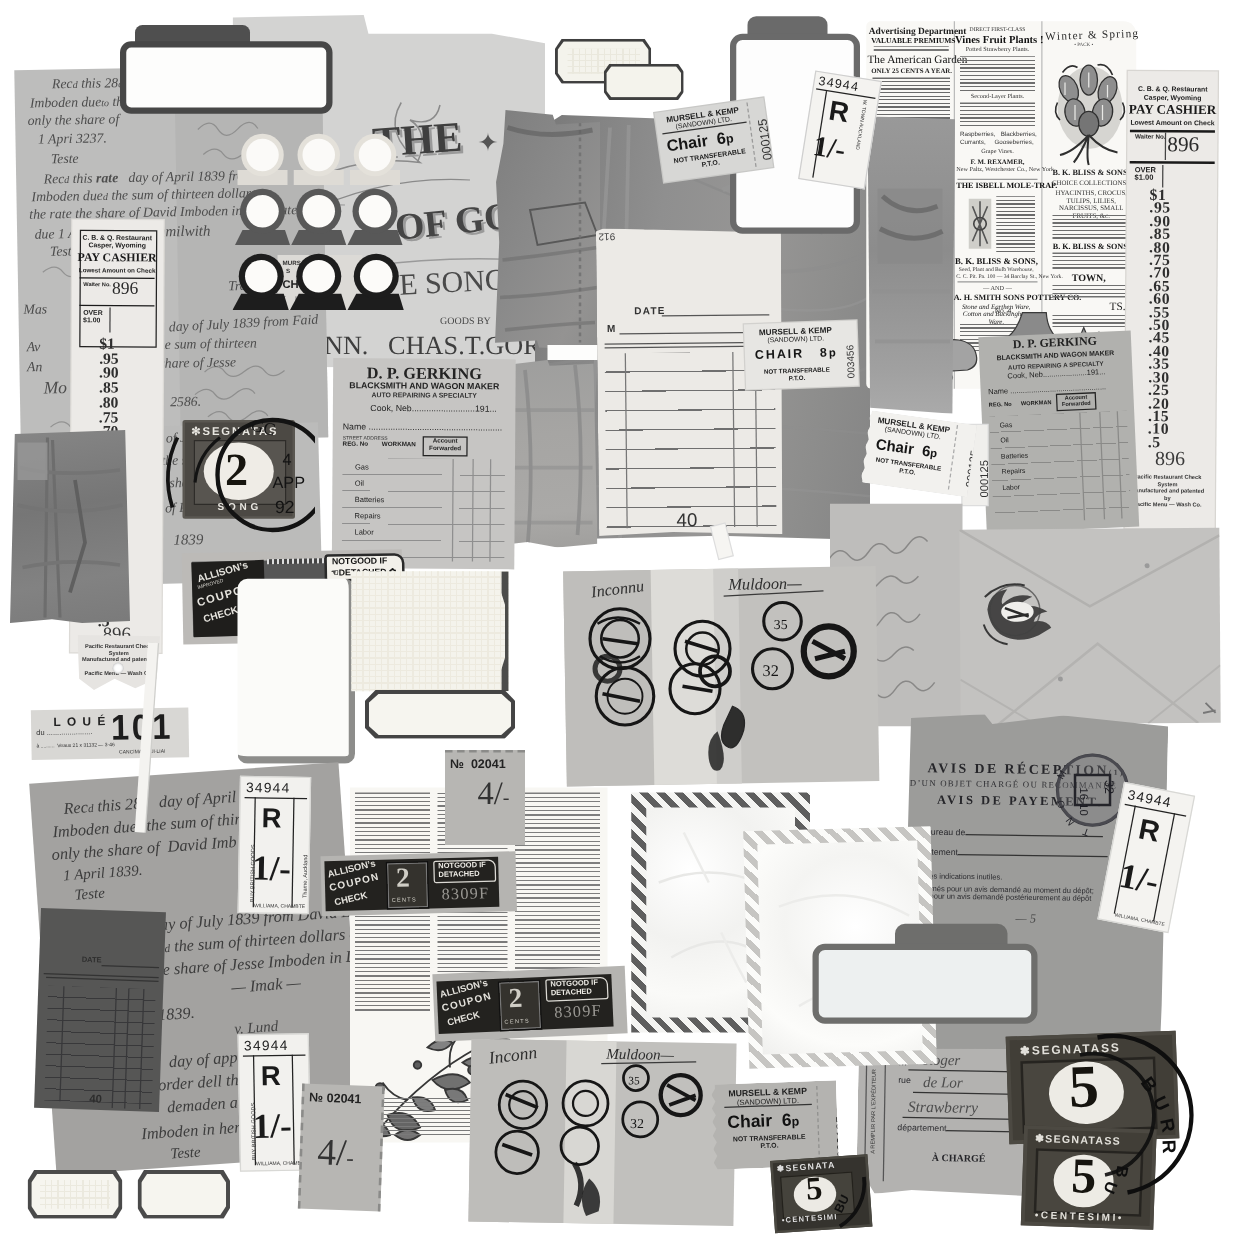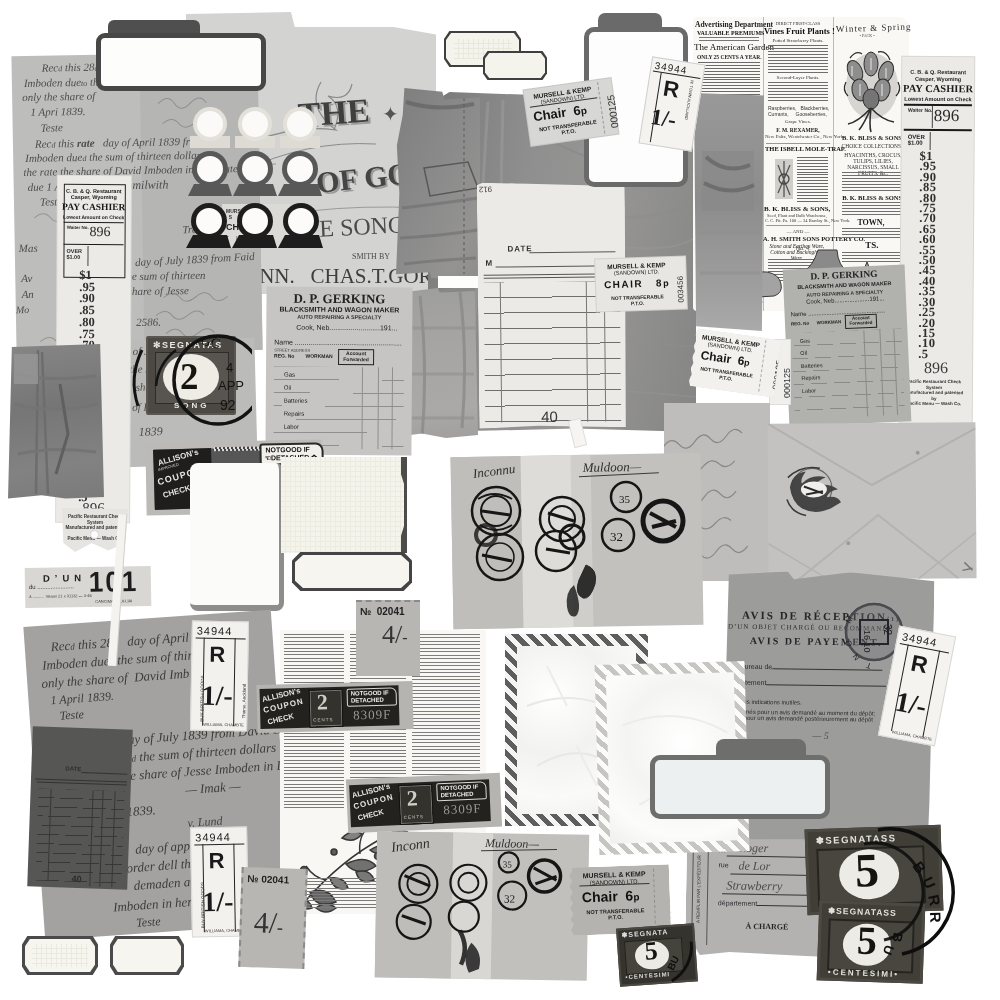--- a/index.html
+++ b/index.html
@@ -18,52 +18,52 @@
 <path d="M30 150 Q90 110 150 118 Q120 95 135 70" stroke="#8a8a8a" fill="none" stroke-width="1.2"></path>
 <path d="M55 160 Q120 128 190 132" stroke="#8a8a8a" fill="none" stroke-width="1"></path>
 <path d="M40 170 Q60 150 90 152" stroke="#9a9a9a" fill="none" stroke-width="1"></path>
 <path d="M148 118 q10 -24 -6 -34 q20 6 24 -12" stroke="#8a8a8a" fill="none" stroke-width="1.2"></path>
 <path d="M20 220 Q120 190 235 196" stroke="#9a9a9a" fill="none" stroke-width="1"></path>
 </svg>
 <div class="serif" style="position:absolute;left:112px;top:82px;font-size:34px;font-weight:bold;color:#3f3f3f;transform:rotate(-4deg);text-shadow:2px 2px 0 #9a9a9a">THE</div>
 <div class="serif" style="position:absolute;left:196px;top:90px;font-size:20px;color:#555">✦</div>
 <div class="serif" style="position:absolute;left:130px;top:148px;font-size:30px;font-weight:bold;color:#454545;transform:rotate(-6deg);text-shadow:2px 2px 0 #9a9a9a">OF GOL</div>
 <div class="serif" style="position:absolute;left:116px;top:202px;font-size:24px;color:#4a4a4a;transform:rotate(-3deg)">VE SONG</div>
-<div class="serif" style="position:absolute;left:166px;top:240px;font-size:8px;color:#4a4a4a">SMITH BY</div>
+<div class="serif" style="position:absolute;left:166px;top:240px;font-size:8px;color:#4a4a4a">GOODS BY</div>
 <div class="serif" style="position:absolute;left:58px;top:252px;font-size:21px;color:#3e3e3e">YNN.&nbsp;&nbsp;&nbsp;CHAS.T.GORDON.</div>
 </div>
 
 <div class="p" style="left:14px;top:54px;width:246px;height:298px;background:#bdbdbc;transform:rotate(-1deg)">
 <div style="position:absolute;left:128px;top:0;width:118px;height:298px;background:#b5b5b4"></div>
 <svg width="246" height="298" style="position:absolute;left:0;top:0" opacity=".5">
 <g stroke="#6a6a6a" fill="none" stroke-width="1">
 <path d="M150 30 q10 -8 16 0 t16 0 t16 0 t16 0 M146 50 q10 -10 16 0 t16 0 t16 0"></path>
 <path d="M150 70 q10 -8 16 0 t16 0 t16 0 M148 244 q10 -8 16 0 t16 0 t16 0 t16 0"></path>
 <path d="M140 262 q10 -8 16 0 t16 0 t16 0 M150 280 q10 -8 16 0 t16 0 t16 0"></path>
 <path d="M20 162 q10 -8 16 0 t16 0 t16 0 M24 286 q10 -8 16 0 t16 0 t16 0"></path>
 </g>
 </svg>
 <div class="scr" style="position:absolute;left:30px;top:6px;font-size:11px">Rec<span style="font-size:8px">d</span> this 28<span style="font-size:8px">d</span>&nbsp;&nbsp;&nbsp;&nbsp;day</div>
 <div class="scr" style="position:absolute;left:12px;top:21px;font-size:11px">Imboden due<span style="font-size:8px">to</span> the sum</div>
 <div class="scr" style="position:absolute;left:10px;top:35px;font-size:11px">only the share of</div>
-<div class="scr" style="position:absolute;left:18px;top:50px;font-size:11px">1 Apri 1839.</div>
+<div class="scr" style="position:absolute;left:18px;top:50px;font-size:11px">1 Apri 3237.</div>
 <div class="scr" style="position:absolute;left:28px;top:66px;font-size:11px">Teste</div>
 <div class="scr" style="position:absolute;left:22px;top:82px;font-size:11px">Rec<span style="font-size:8px">d</span> this <b>rate</b>&nbsp;&nbsp; day of April 1839 from Jaco</div>
 <div class="scr" style="position:absolute;left:12px;top:96px;font-size:11px">Imboden due<span style="font-size:8px">d</span> the sum of thirteen dollars as</div>
 <div class="scr" style="position:absolute;left:10px;top:110px;font-size:11px">the rate the share of David Imboden in his estate</div>
 <div class="scr" style="position:absolute;left:14px;top:124px;font-size:11px">due 1 April 1839.&nbsp;&nbsp;&nbsp;&nbsp;&nbsp;&nbsp;<span style="font-size:12px">Jamilwith</span></div>
 <div class="scr" style="position:absolute;left:26px;top:140px;font-size:11px">Test.</div>
 <div class="scr" style="position:absolute;left:168px;top:170px;font-size:11px">Treckerick&nbsp; Stten</div>
 <div class="scr" style="position:absolute;left:4px;top:186px;font-size:11px">Mas</div>
 <div class="scr" style="position:absolute;left:120px;top:200px;font-size:11px;transform:rotate(-2deg)">day of July 1839 from Faid</div>
 <div class="scr" style="position:absolute;left:108px;top:216px;font-size:11px">the sum of thirteen</div>
 <div class="scr" style="position:absolute;left:112px;top:231px;font-size:11px">share of Jesse</div>
 <div class="scr" style="position:absolute;left:6px;top:216px;font-size:11px">Av</div>
 <div class="scr" style="position:absolute;left:6px;top:232px;font-size:11px">An</div>
-<div class="scr" style="position:absolute;left:0;top:248px;font-size:10px">Mo</div>
+<div class="scr" style="position:absolute;left:19px;top:248px;font-size:14px">Mo</div>
 <div class="scr" style="position:absolute;left:120px;top:262px;font-size:11px">2586.</div>
 </div>
 
 <div class="p" style="left:84px;top:340px;width:172px;height:126px;background:#bbbbba;transform:rotate(-1.5deg)">
 <div class="scr" style="position:absolute;left:50px;top:4px;font-size:11px">of July 1839</div>
 <div class="scr" style="position:absolute;left:46px;top:22px;font-size:11px">the sum of</div>
 <div class="scr" style="position:absolute;left:52px;top:40px;font-size:11px">share of</div>
 <div class="scr" style="position:absolute;left:48px;top:60px;font-size:11px">of Peace</div>
 <div class="scr" style="position:absolute;left:54px;top:84px;font-size:12px">1839</div>
 </div>
@@ -155,21 +155,21 @@
 </g>
 <text x="34" y="102" font-size="6.5" text-anchor="middle" fill="#222" font-family="Liberation Serif" font-weight="bold">B. K. BLISS &amp; SONS</text>
 <text x="34" y="110" font-size="5.5" text-anchor="middle" fill="#333" font-family="Liberation Serif">CHOICE COLLECTIONS.</text>
 </svg>
 <div class="p serif" style="left:840px;top:152px;width:66px;font-size:5.5px;text-align:center;color:#333">HYACINTHS, CROCUS, TULIPS, LILIES, NARCISSUS, SMALL FRUITS, &amp;c.</div>
 <div class="p" style="left:842px;top:172px;width:60px;height:20px;background:repeating-linear-gradient(180deg,#6e6e6e 0 1px,transparent 1px 3px)"></div>
 <div class="p serif" style="left:838px;top:194px;width:70px;font-size:6.5px;font-weight:bold;text-align:center;color:#111;white-space:nowrap">B. K. BLISS &amp; SONS,</div>
 <div class="p" style="left:842px;top:202px;width:60px;height:14px;background:repeating-linear-gradient(180deg,#707070 0 1px,transparent 1px 3px)"></div>
 <div class="p serif" style="left:836px;top:218px;width:70px;font-size:8px;font-weight:bold;text-align:center;color:#1a1a1a;white-space:nowrap">TOWN,</div>
 <div class="p" style="left:842px;top:228px;width:60px;height:10px;background:repeating-linear-gradient(180deg,#707070 0 1px,transparent 1px 3px)"></div>
-<div class="p serif" style="left:842px;top:240px;width:60px;font-size:9px;font-weight:bold;text-align:center;color:#1a1a1a">TS.</div>
+<div class="p serif" style="left:864px;top:240px;width:60px;font-size:9px;font-weight:normal;text-align:center;color:#1a1a1a">TS.</div>
 <div class="p" style="left:842px;top:252px;width:60px;height:12px;background:repeating-linear-gradient(180deg,#6f6f6f 0 1px,transparent 1px 3px)"></div>
 
 <svg class="p" style="left:700px;top:244px" width="205" height="72">
 <g stroke="#3a3a3a" fill="#8a8a8a" stroke-width="1">
 <path d="M118 6 q-5 16 -14 21 q9 -2 11 4 q-7 9 -12 10 q23 -5 21 19 l12 0 q-3 -24 14 -17 q-7 -7 -10 -14 q5 2 9 0 q-11 -7 -12 -23 z"></path>
 <rect x="123" y="48" width="10" height="16" fill="#7a7a7a"></rect>
 <path d="M44 38 q9 -12 23 -10 q12 2 14 12 q2 9 -7 12 l-32 2 q-7 -7 2 -16z" fill="#a3a3a3"></path>
 <ellipse cx="42" cy="58" rx="20" ry="6" fill="#8e8e8e"></ellipse>
 <path d="M162 30 l5 -12 l5 12 l7 -8 l2 13 l8 -3 l-3 12 l-24 2z" fill="#979797"></path>
 <rect x="166" y="44" width="14" height="18" fill="#9a9a9a"></rect>
@@ -487,21 +487,21 @@
 <div class="p" style="left:281px;top:457px;width:126px;height:96px;background:#f4f3ec">
 <div style="position:absolute;left:0;top:0;width:126px;height:96px;background:repeating-linear-gradient(90deg,transparent 0 4px,#edeadf 4px 5px),repeating-linear-gradient(180deg,transparent 0 4px,#edeadf 4px 5px)"></div>
 <div style="position:absolute;right:0;top:0;width:6px;height:96px;background:#4c4c4a;clip-path:polygon(100% 0,100% 100%,0 100%,0 82%,50% 72%,50% 28%,0 18%,0 0)"></div>
 </div>
 
 <div class="p oct" style="left:292px;top:552px;width:120px;height:39px;background:#444">
 <div class="oct" style="position:absolute;left:3px;top:3px;width:114px;height:33px;background:#f6f5ef"></div>
 </div>
 
 <div class="p" style="left:25px;top:567px;width:126px;height:40px;background:#d8d7d4;transform:rotate(-1deg)">
-<div style="position:absolute;left:18px;top:5px;font-size:9.5px;font-weight:bold;color:#222;letter-spacing:5px">DʼUN</div>
+<div style="position:absolute;left:18px;top:5px;font-size:9.5px;font-weight:bold;color:#222;letter-spacing:5px">LOUÉ</div>
 <div style="position:absolute;left:4px;top:16px;font-size:6px;color:#333">du ......................</div>
 <div style="position:absolute;left:64px;top:0px;font-size:26px;font-weight:bold;color:#1d1d1d;letter-spacing:2px;transform:scaleY(1.1)">101</div>
 <div style="position:absolute;left:4px;top:26px;font-size:4px;color:#333">à ..........&nbsp;&nbsp;Veaux 21 x 31132 — 3-46</div>
 <div style="position:absolute;left:70px;top:32px;font-size:4px;color:#333">CANCIMA / QUI-LIAI</div>
 </div>
 
 <div class="p" style="left:34px;top:618px;width:248px;height:314px;background:#a3a2a0;transform:rotate(-4deg)">
 <div class="scr" style="position:absolute;left:26px;top:14px;font-size:13px;color:#3c3c3c">Rec<span style="font-size:9px">d</span> this 28<span style="font-size:9px">d</span>&nbsp;&nbsp;&nbsp;day of April 1839 f</div>
 <div class="scr" style="position:absolute;left:16px;top:32px;font-size:13px;color:#3c3c3c">Imboden due<span style="font-size:9px">d</span> the sum of thirteen</div>
 <div class="scr" style="position:absolute;left:14px;top:50px;font-size:13px;color:#3c3c3c">only the share of&nbsp;&nbsp;David Imb</div>

